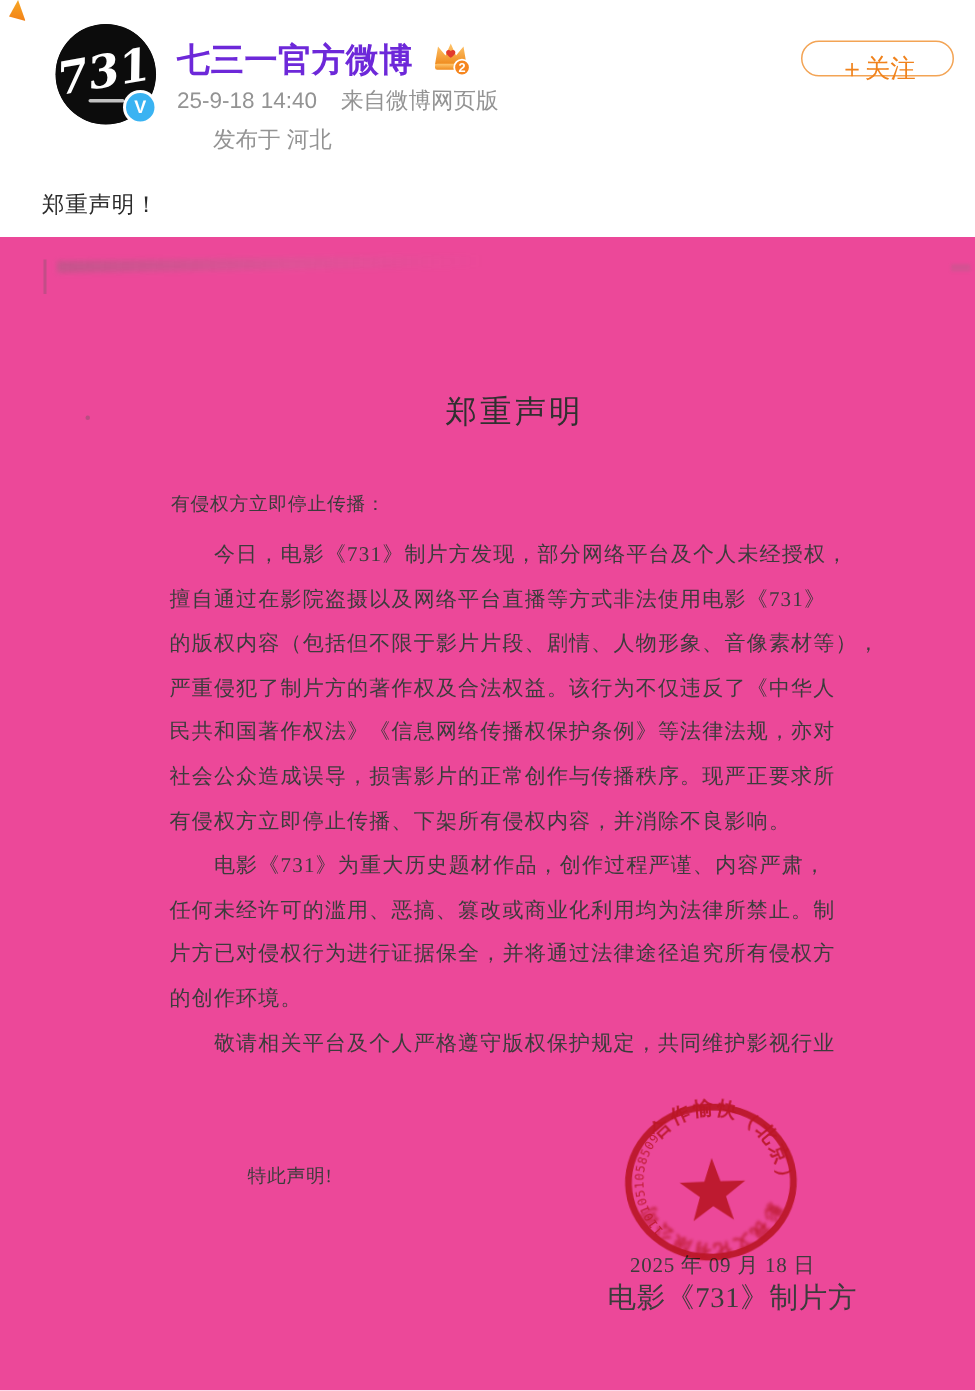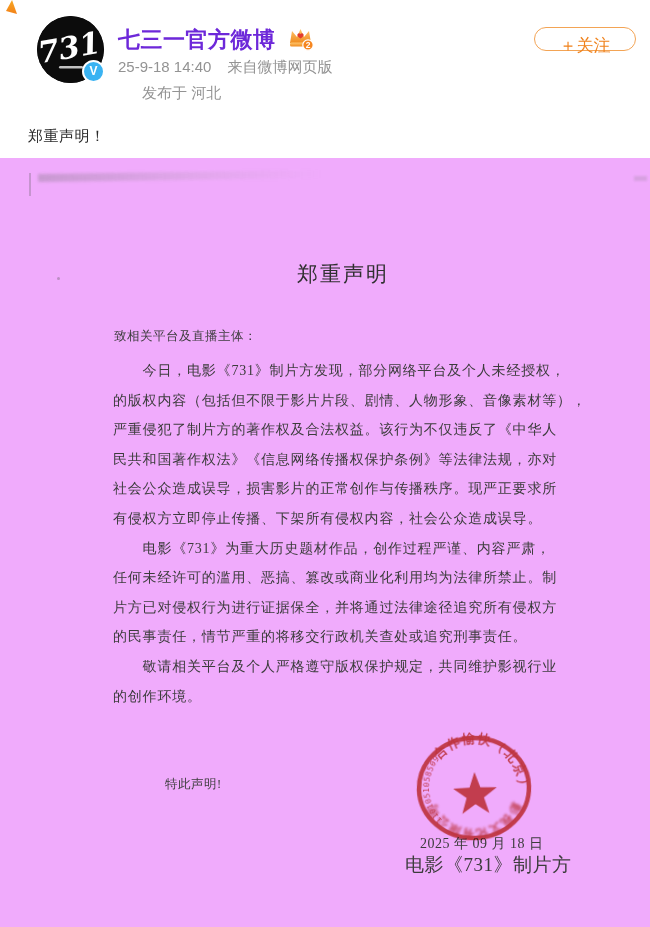--- a/index.html
+++ b/index.html
@@ -43,21 +43,21 @@
     color:#f0821c; font-size:17px; text-align:center; line-height:35px;
     cursor:pointer;
   }
   .post-text{
     position:absolute; left:28px; top:127px; font-size:15px; color:#2b2b2b;
     letter-spacing:.5px;
   }
   
   .doc{
     position:absolute; left:0; top:158px; width:650px; height:769px;
-    background:#f0abfc; cursor:pointer;
+    background:#ec4899; cursor:pointer;
     font-family:"Liberation Serif","DejaVu Serif",serif; color:#3c3c3c;
   }
   .doc-text{ filter:blur(0.3px); }
   .smudge{
     position:absolute; left:38px; top:14px; width:285px; height:8px;
     background:linear-gradient(90deg, rgba(110,110,110,.30), rgba(140,140,140,.14) 55%, rgba(160,160,160,0));
     filter:blur(1.6px); transform:rotate(-.8deg);
   }
   .edge-tick{
     position:absolute; left:29px; top:15px; width:2px; height:23px;
@@ -139,35 +139,35 @@
 
   <div class="post-text">郑重声明！</div>
 
   <div class="doc">
     <div class="smudge"></div>
     <div class="edge-tick"></div>
     <div class="right-mark"></div>
     <div class="stray-dot"></div>
 
     <div class="doc-title doc-text">郑重声明</div>
-    <div class="doc-salutation doc-text">致相关平台及直播主体：</div>
+    <div class="doc-salutation doc-text">有侵权方立即停止传播：</div>
 
     <div class="doc-body doc-text">
       <div class="bline">　　今日，电影《731》制片方发现，部分网络平台及个人未经授权，</div>
+      <div class="bline">擅自通过在影院盗摄以及网络平台直播等方式非法使用电影《731》</div>
       <div class="bline">的版权内容（包括但不限于影片片段、剧情、人物形象、音像素材等），</div>
       <div class="bline">严重侵犯了制片方的著作权及合法权益。该行为不仅违反了《中华人</div>
       <div class="bline">民共和国著作权法》《信息网络传播权保护条例》等法律法规，亦对</div>
       <div class="bline">社会公众造成误导，损害影片的正常创作与传播秩序。现严正要求所</div>
-      <div class="bline">有侵权方立即停止传播、下架所有侵权内容，社会公众造成误导。</div>
+      <div class="bline">有侵权方立即停止传播、下架所有侵权内容，并消除不良影响。</div>
       <div class="bline">　　电影《731》为重大历史题材作品，创作过程严谨、内容严肃，</div>
       <div class="bline">任何未经许可的滥用、恶搞、篡改或商业化利用均为法律所禁止。制</div>
       <div class="bline">片方已对侵权行为进行证据保全，并将通过法律途径追究所有侵权方</div>
-      <div class="bline">的民事责任，情节严重的将移交行政机关查处或追究刑事责任。</div>
+      <div class="bline">的创作环境。</div>
       <div class="bline">　　敬请相关平台及个人严格遵守版权保护规定，共同维护影视行业</div>
-      <div class="bline">的创作环境。</div>
     </div>
 
     <div class="doc-closing doc-text">特此声明!</div>
     <div class="doc-signature doc-text">电影《731》制片方</div>
     <div class="doc-date doc-text">2025 年 09 月 18 日</div>
 
     <svg class="seal" viewBox="0 0 130 122">
       <defs>
         <path id="arcTop" d="M 33.2 91.8 A 45 45 0 1 1 96.8 91.8" fill="none"></path>
         <path id="arcBot" d="M 105.6 70.9 A 42 42 0 0 1 24.4 70.9" fill="none"></path>

